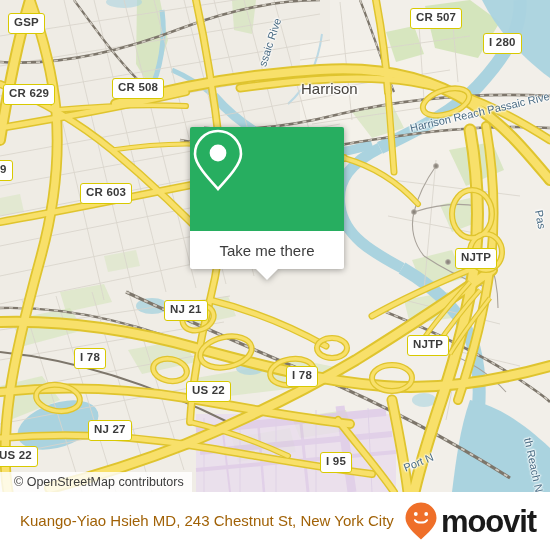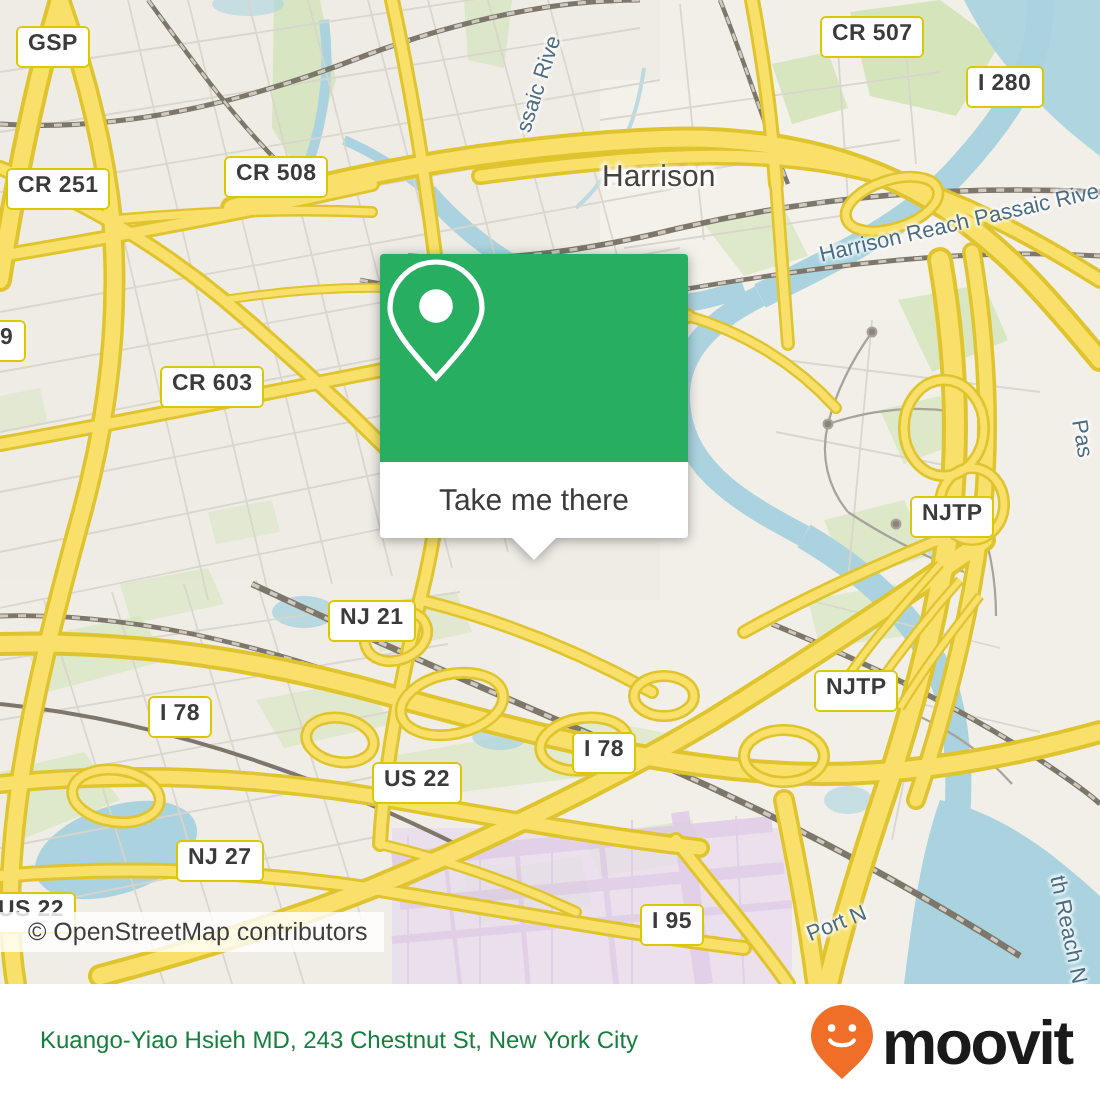--- a/index.html
+++ b/index.html
@@ -93,43 +93,43 @@
     margin-left: -11px;
     width: 0; height: 0;
     border-left: 11px solid transparent;
     border-right: 11px solid transparent;
     border-top: 11px solid #ffffff;
   }
 
   
   #attribution {
     position: absolute;
-    left: 0; bottom: 16px;
+    left: 0; bottom: 0;
     background: rgba(255,255,255,.82);
     color: #3d3d3d;
     font-size: 12.5px;
     padding: 3px 8px 3px 14px;
     z-index: 30;
     white-space: nowrap;
   }
 
   
   #footer {
     position: absolute;
     left: 0; top: 492px;
     width: 550px; height: 58px;
     background: #ffffff;
     display: flex;
     align-items: center;
     padding: 0 14px 0 20px;
   }
   #footer-caption {
     flex: 1;
-    color: #15803d;
-    font-size: 12px;
+    color: #a16207;
+    font-size: 15px;
     line-height: 1.45;
     max-width: 390px;
   }
   #brand {
     display: flex;
     align-items: center;
     gap: 3px;
     flex: none;
   }
   #brand-wordmark {
@@ -414,21 +414,21 @@
           <path d="M490 298 C476 316 462 334 450 354"></path>
         </g>
 
       </g>
     </svg>
 
     <div class="shield" style="left:372px;  top:8px;margin-left:38px;">CR 507</div>
     <div class="shield" style="left:483px;  top:33px;">I 280</div>
     <div class="shield" style="left:8px;    top:13px;">GSP</div>
     <div class="shield" style="left:112px;  top:78px;">CR 508</div>
-    <div class="shield" style="left:3px;    top:84px;">CR 251</div>
+    <div class="shield" style="left:3px;    top:84px;">CR 629</div>
     <div class="shield" style="left:-6px;   top:160px;">9</div>
     <div class="shield" style="left:80px;   top:183px;">CR 603</div>
     <div class="shield" style="left:455px;  top:248px;">NJTP</div>
     <div class="shield" style="left:164px;  top:300px;">NJ 21</div>
     <div class="shield" style="left:407px;  top:335px;">NJTP</div>
     <div class="shield" style="left:74px;   top:348px;">I 78</div>
     <div class="shield" style="left:286px;  top:366px;">I 78</div>
     <div class="shield" style="left:186px;  top:381px;">US 22</div>
     <div class="shield" style="left:88px;   top:420px;">NJ 27</div>
     <div class="shield" style="left:-7px;   top:446px;">US 22</div>

